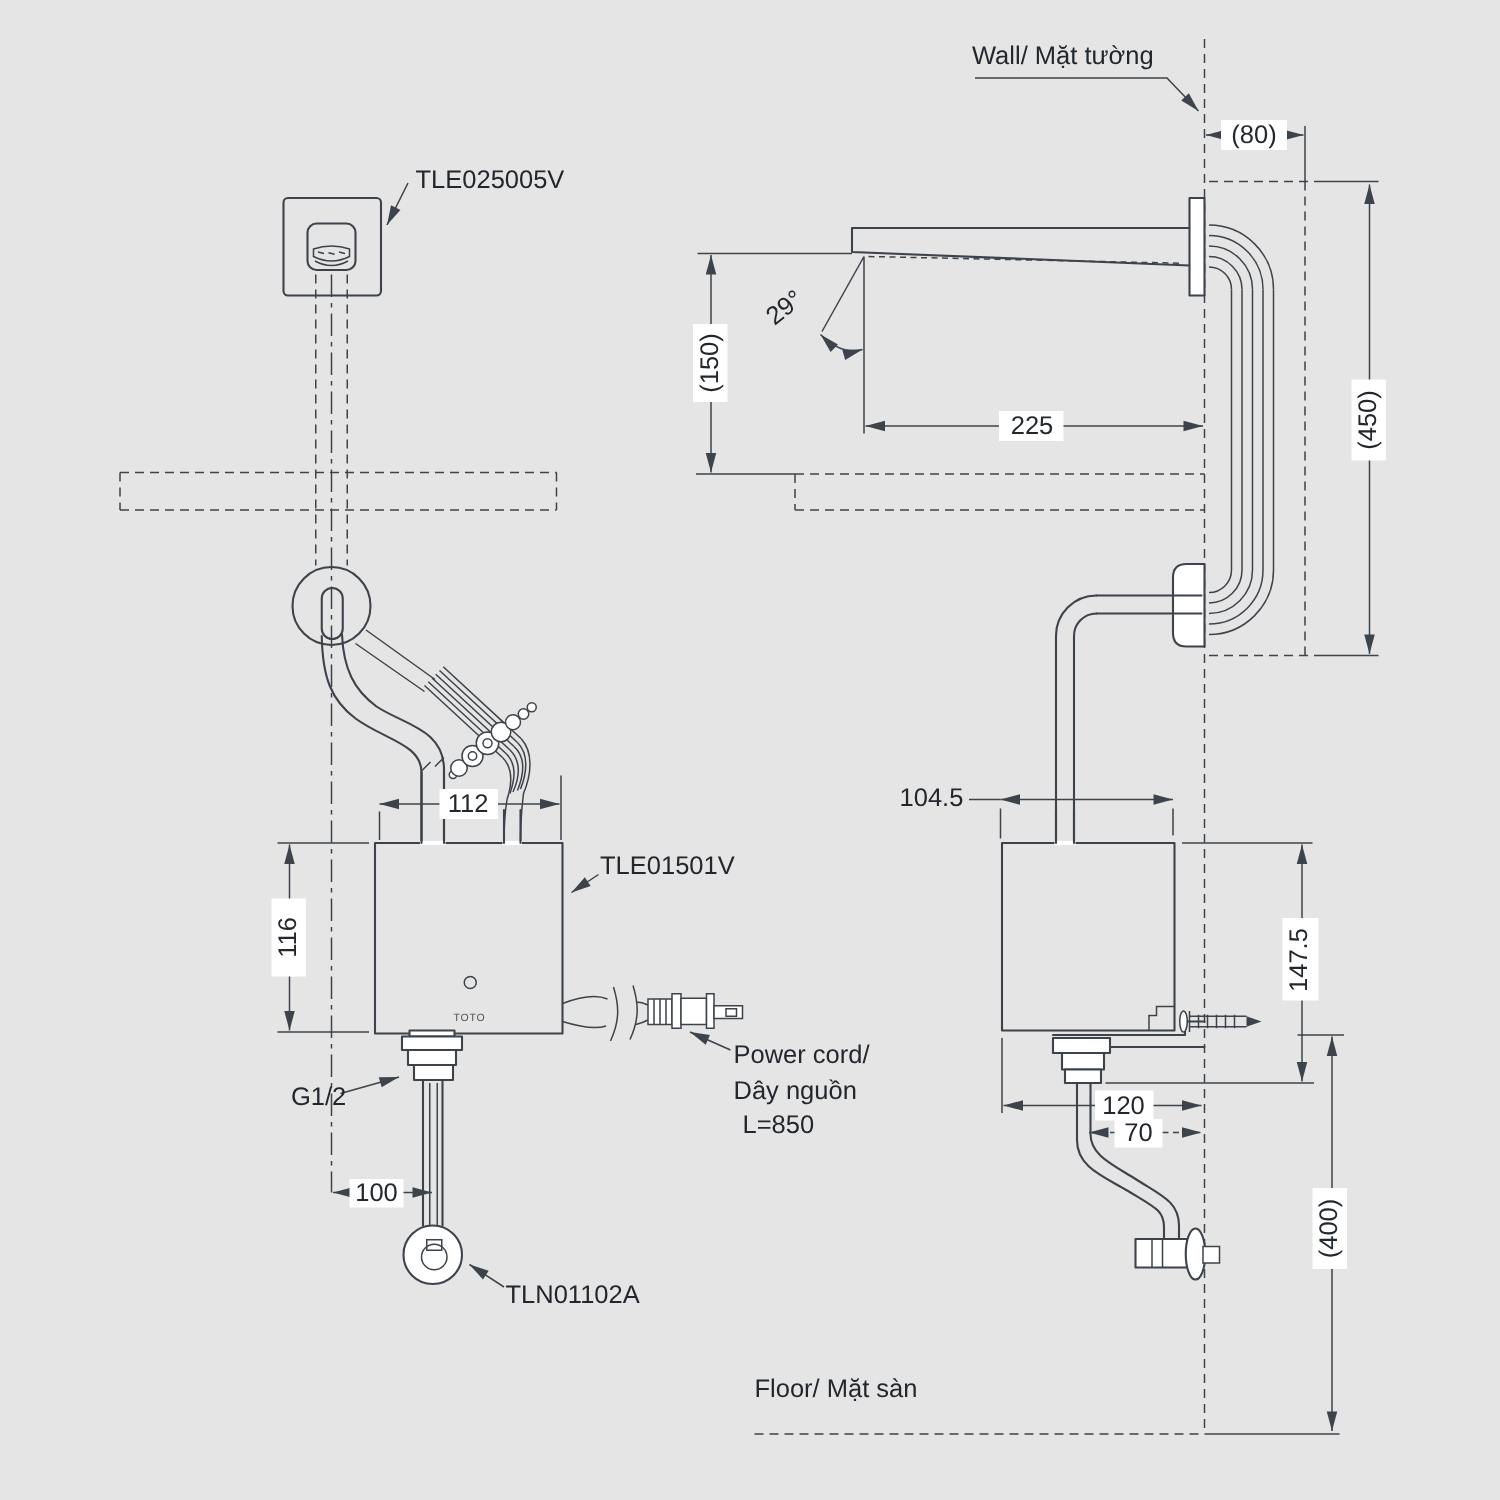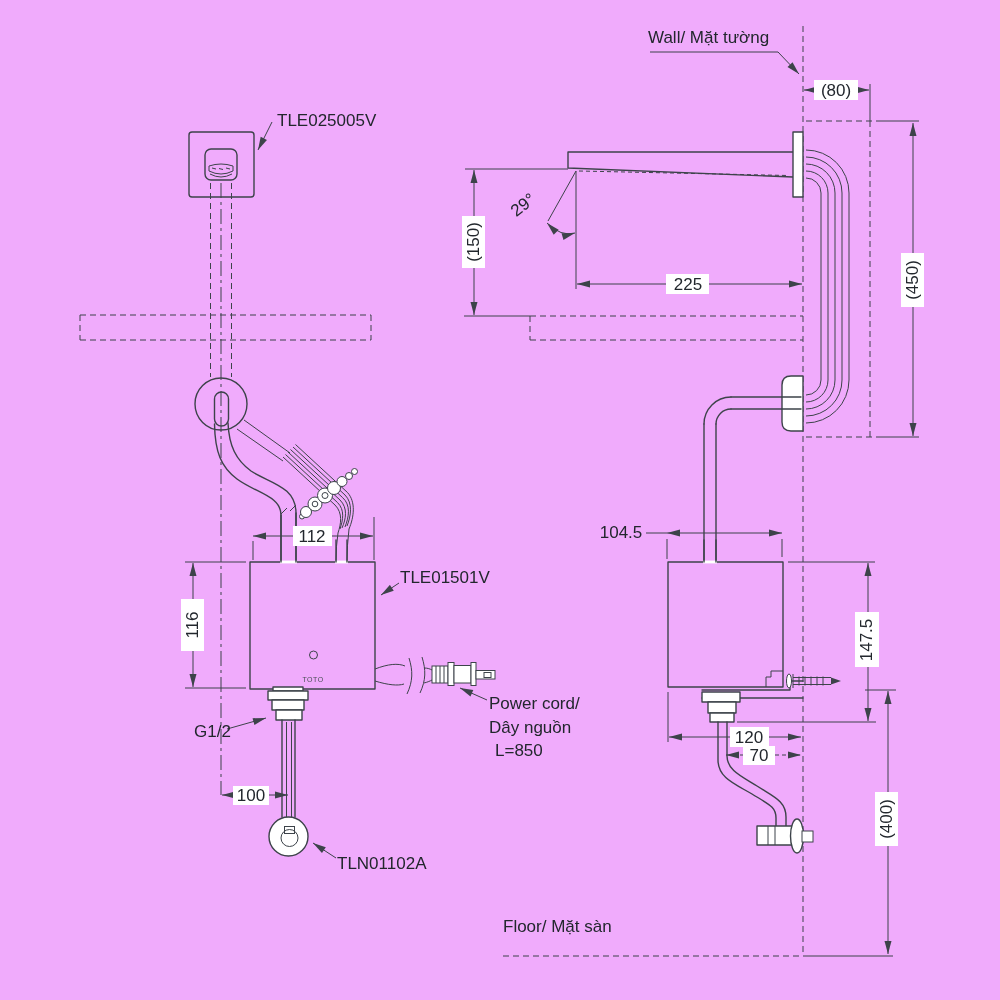--- a/index.html
+++ b/index.html
@@ -1,16 +1,16 @@
 <!DOCTYPE html>
 <html><head>
 <meta charset="utf-8">
 <style>
   html,body{margin:0;padding:0;background:#fff;}
-  .stage{position:relative;width:1000px;height:1000px;background:#f0abfc;overflow:hidden;}
+  .stage{position:relative;width:1000px;height:1000px;background:#e5e5e5;overflow:hidden;}
   svg{position:absolute;left:0;top:0;}
   .s{stroke:#3d434a;fill:none;stroke-width:1.4;stroke-linecap:round;stroke-linejoin:round;}
   .t{stroke:#3d434a;fill:none;stroke-width:1;stroke-linecap:butt;}
   .wf{fill:#ffffff;stroke:#3d434a;stroke-width:1.4;stroke-linejoin:round;}
   .wt{fill:#ffffff;stroke:#3d434a;stroke-width:1;}
   .d{stroke-dasharray:6 4;}
   .dd{stroke-dasharray:4 3;}
   .cl{stroke-dasharray:15 4 3 4;}
   .gap{fill:#ffffff;stroke:none;}
   text{fill:#22272d;font-family:"Liberation Sans","DejaVu Sans",sans-serif;font-size:17px;dominant-baseline:central;}

